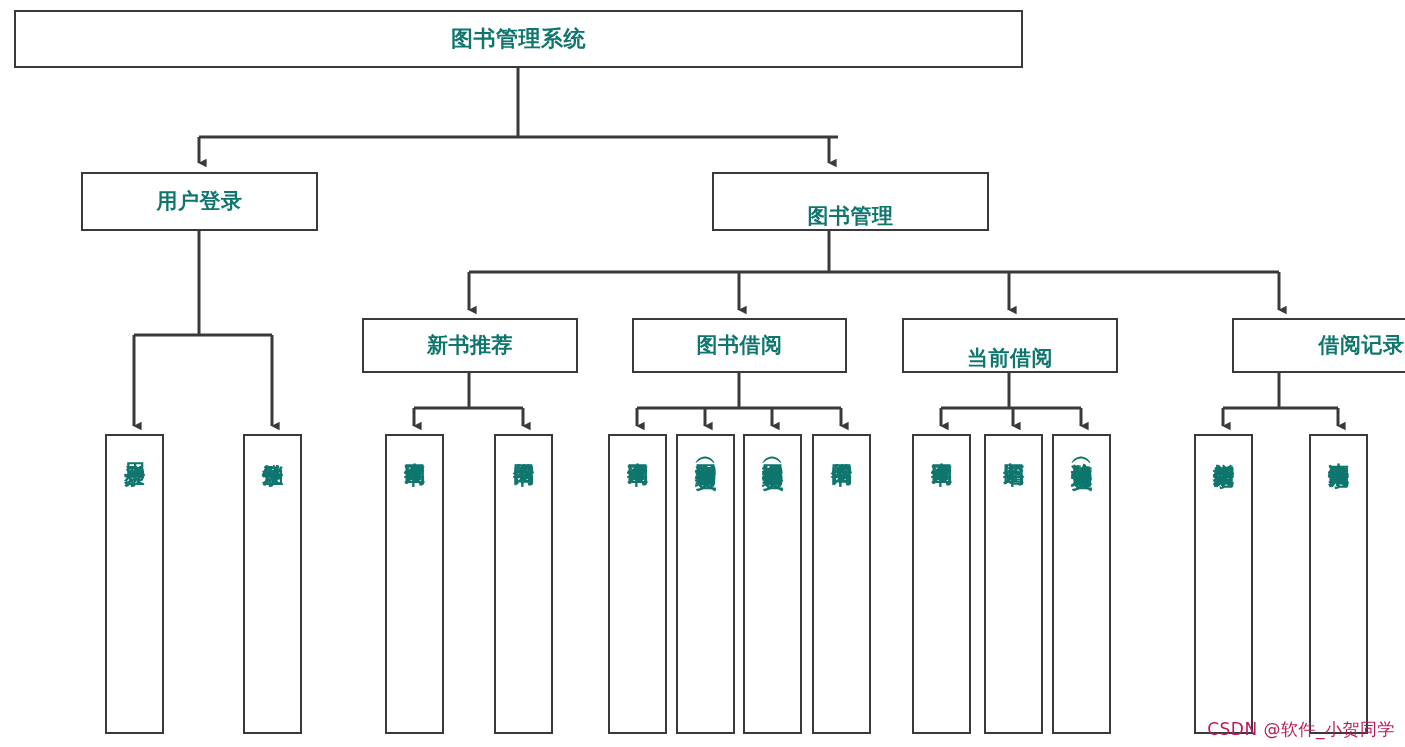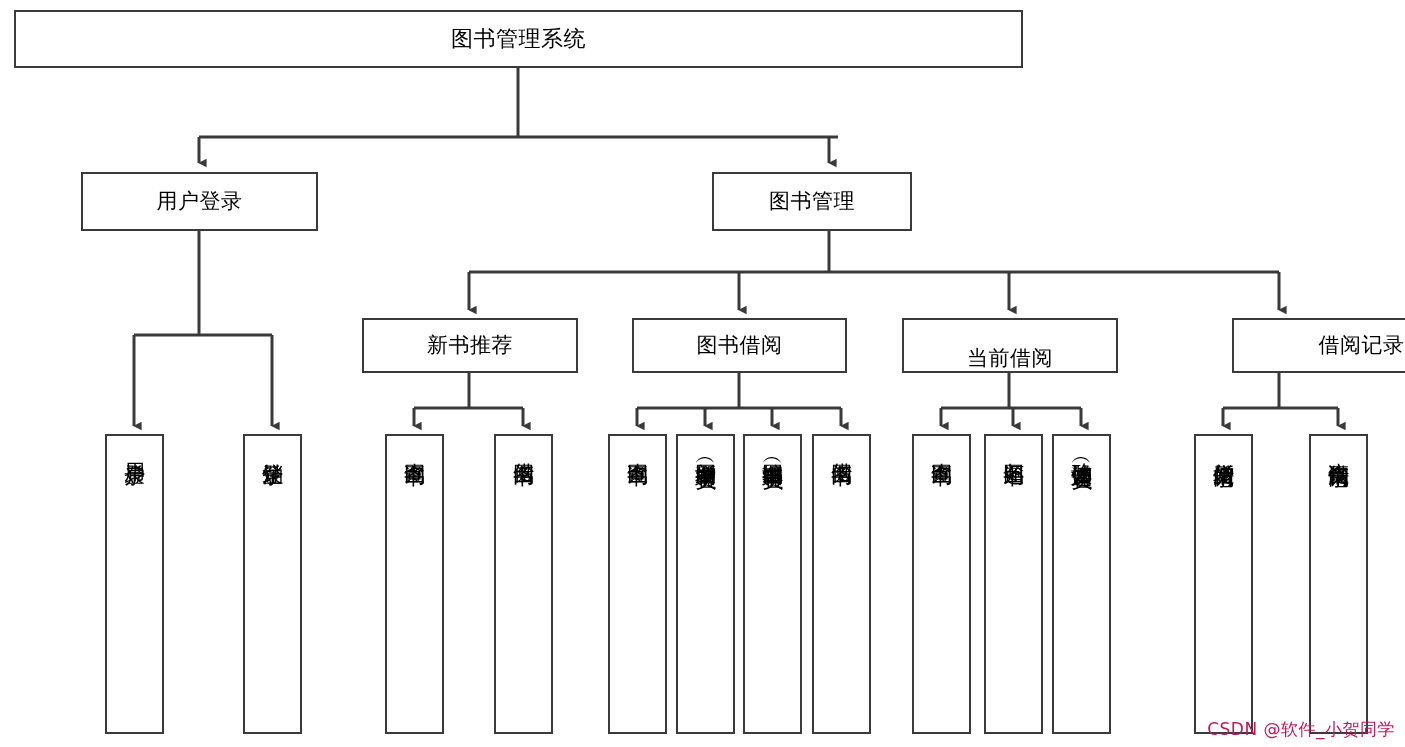--- a/index.html
+++ b/index.html
@@ -33,23 +33,24 @@
     background: #ffffff;
     border: 2px solid #3a3a3a;
     display: flex;
     align-items: center;
     justify-content: center;
     z-index: 2;
   }
   .node-label {
     font-size: 21px;
     line-height: 1.18;
-    color: #000000;
+    color: #0f766e;
     letter-spacing: 0.5px;
     white-space: nowrap;
+    font-weight: bold;
   }
   .node.root .node-label { font-size: 22px; }
   .node.level2 .node-label { font-size: 21px; }
   .node.level3 .node-label { font-size: 21px; }
   .node.leaf {
     align-items: flex-start;
     justify-content: center;
     padding-top: 10px;
   }
   .node.leaf .node-label {
@@ -126,21 +127,21 @@
     </g>
   </svg>
 
   <div class="node root" style="left:14px; top:10px; width:1009px; height:58px;">
     <span class="node-label">图书管理系统</span>
   </div>
 
   <div class="node level2" style="left:81px; top:172px; width:237px; height:59px;">
     <span class="node-label">用户登录</span>
   </div>
-  <div class="node level2" style="left:712px; top:172px; width:200px; height:59px;">
+  <div class="node level2" style="left:712px; top:172px; width:277px; height:59px;align-items:flex-end;">
     <span class="node-label">图书管理</span>
   </div>
 
   <div class="node level3" style="left:632px; top:318px; width:215px; height:55px;">
     <span class="node-label">图书借阅</span>
   </div>
   <div class="node level3" style="left:362px; top:318px; width:216px; height:55px;">
     <span class="node-label">新书推荐</span>
   </div>
   <div class="node level3" style="left:902px; top:318px; width:216px; height:55px;align-items:flex-end;">

